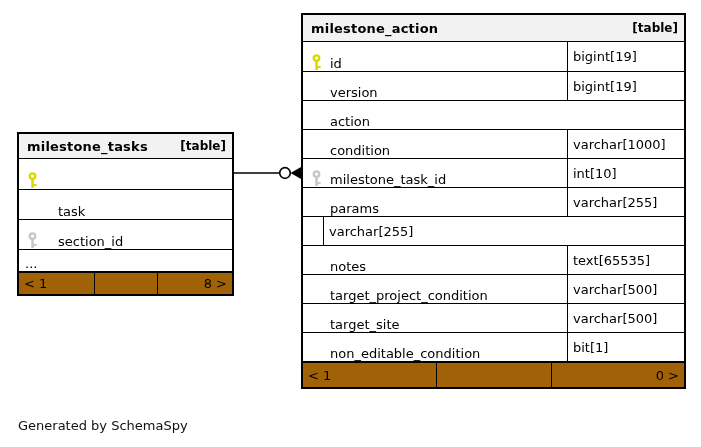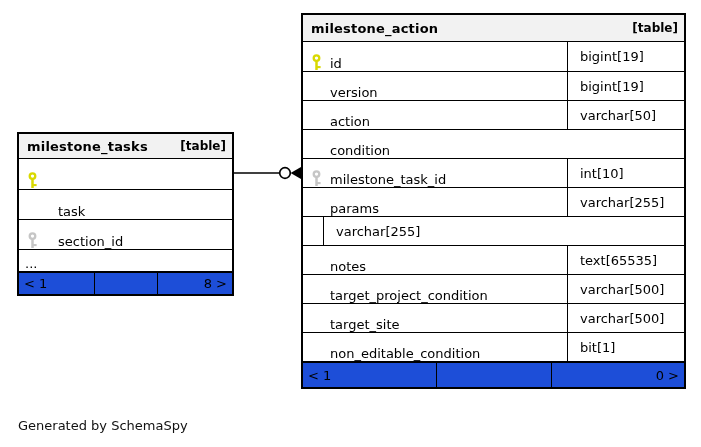--- a/index.html
+++ b/index.html
@@ -17,21 +17,21 @@
   .canvas {
     position: relative;
     width: 701px;
     height: 447px;
     background: #ffffff;
     overflow: hidden;
   }
   .db-table {
     position: absolute;
     border: 2px solid var(--line);
-    background: #1d4ed8;
+    background: #a16207;
     font-size: 13px;
   }
   .db-table.tasks { left: 17px;  top: 132px; width: 217px; }
   .db-table.action { left: 301px; top: 13px;  width: 385px; }
 
   .thead {
     display: flex;
     align-items: center;
     justify-content: space-between;
     background: var(--hdr);
@@ -67,21 +67,21 @@
     overflow: hidden;
   }
   .tasks .col-name { padding-left: 19px; }
   .trow.ellipsis .col-name { padding-left: 0; }
   .col-type {
     flex: 0 0 117px;
     align-self: stretch;
     display: flex;
     align-items: center;
     border-left: 1px solid var(--line);
-    padding-left: 12px;
+    padding-left: 5px;
     white-space: nowrap;
   }
 
   .tfoot {
     display: flex;
     border-top: 2px solid var(--line);
     align-items: stretch;
   }
   .tasks  .tfoot { height: 23px; }
   .action .tfoot { height: 26px; }
@@ -181,25 +181,25 @@
           <span class="col-type">bigint[19]</span>
         </div>
         <div class="trow">
           <span class="key-cell"></span>
           <span class="col-name">version</span>
           <span class="col-type">bigint[19]</span>
         </div>
         <div class="trow">
           <span class="key-cell"></span>
           <span class="col-name">action</span>
-          <span class="col-type">varchar[50]</span>
         </div>
         <div class="trow">
           <span class="key-cell"></span>
           <span class="col-name">condition</span>
+          <span class="col-type">varchar[1000]</span>
         </div>
         <div class="trow">
           <span class="key-cell">
             <svg width="11" height="17" viewBox="0 0 11 17">
               <circle cx="5.5" cy="4.1" r="2.8" fill="none" stroke="#c6c6c6" stroke-width="2.3"></circle>
               <line x1="5.5" y1="6.8" x2="5.5" y2="16" stroke="#c6c6c6" stroke-width="2.5"></line>
               <line x1="5.5" y1="13.1" x2="9.6" y2="13.1" stroke="#c6c6c6" stroke-width="2.1"></line>
             </svg>
           </span>
           <span class="col-name">milestone_task_id</span>

